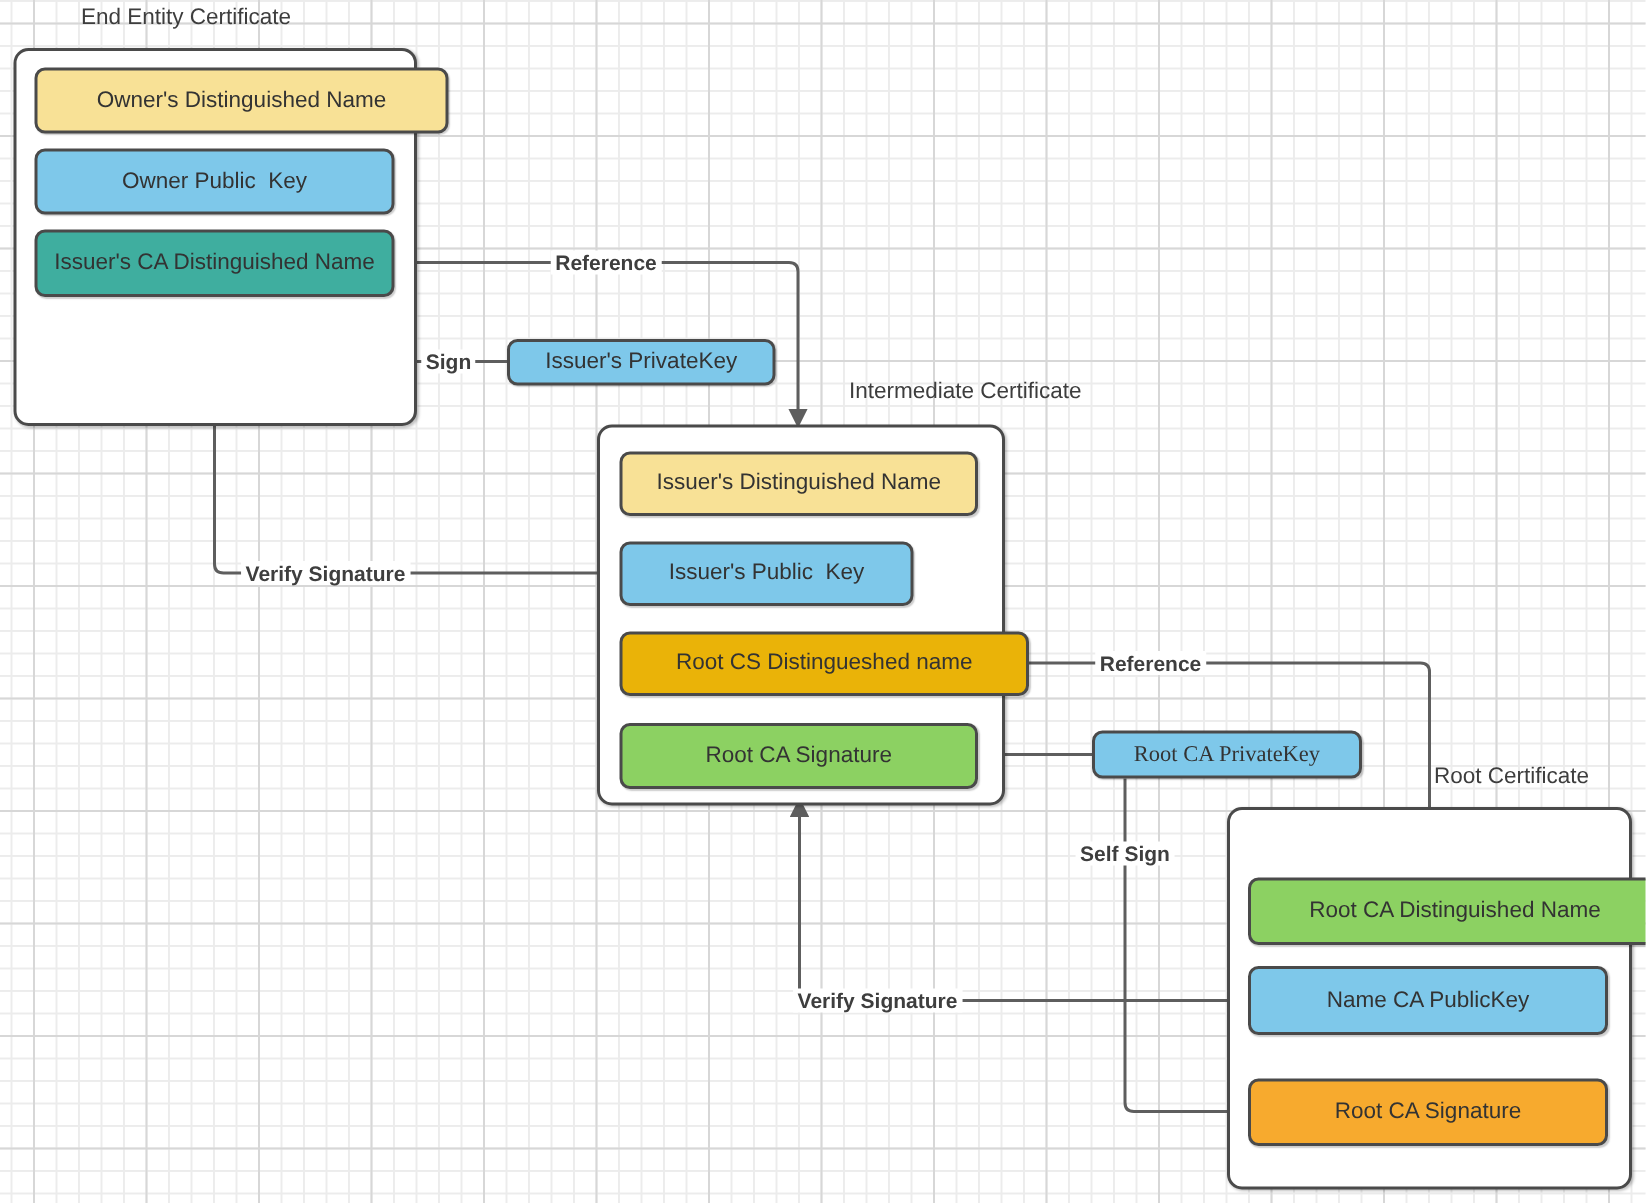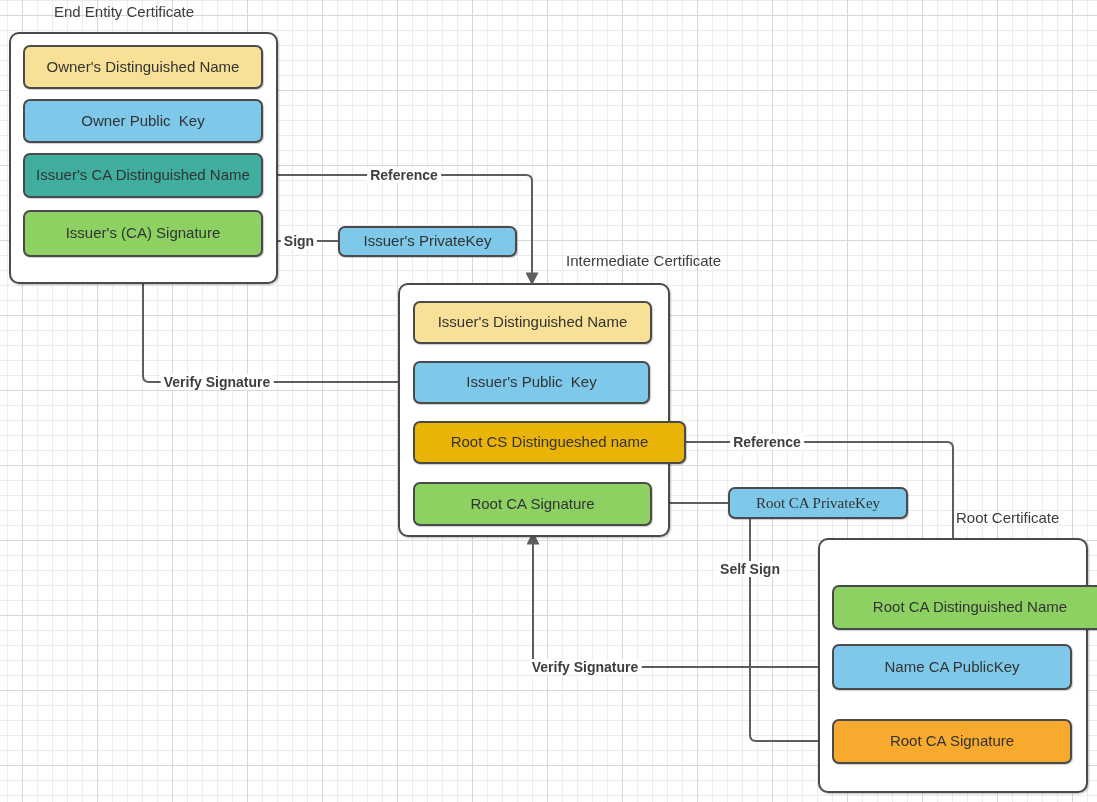--- a/index.html
+++ b/index.html
@@ -73,30 +73,29 @@
     <path d="M338,241 H272" marker-end="url(#arrow)"></path>
     <path d="M413,382 H149 Q143,382 143,376 V268" marker-end="url(#arrow)"></path>
     <path d="M652,442 H947 Q953,442 953,448 V577" marker-end="url(#arrow)"></path>
     <path d="M728,503 H662" marker-end="url(#arrow)"></path>
     <path d="M750,519 V735 Q750,741 756,741 H824" marker-end="url(#arrow)"></path>
     <path d="M832,667 H539 Q533,667 533,661 V542" marker-end="url(#arrow)"></path>
   </svg>
 
   <div class="cert-title" style="left:54px;top:3px">End Entity Certificate</div>
   <div class="cert" style="left:9px;top:32px;width:269px;height:252px">
-    <div class="field" style="left: 12px; top: 11px; width: 240px; height: 44px; background: rgb(248, 225, 150);">Owner's Distinguished Name</div>
+    <div class="field" style="left: 12px; top: 11px; width: 276px; height: 44px; background: rgb(248, 225, 150);">Owner's Distinguished Name</div>
     <div class="field" style="left: 12px; top: 65px; width: 240px; height: 44px; background: rgb(126, 200, 234);">Owner Public  Key</div>
     <div class="field" style="left: 12px; top: 119px; width: 240px; height: 45px; background: rgb(63, 174, 159);">Issuer's CA Distinguished Name</div>
-    <div class="field" style="left: 12px; top: 176px; width: 240px; height: 47px; background: rgb(140, 209, 98);">Issuer's (CA) Signature</div>
   </div>
 
   <div class="cert-title" style="left:566px;top:252px">Intermediate Certificate</div>
   <div class="cert" style="left:398px;top:283px;width:272px;height:254px">
     <div class="field" style="left: 13px; top: 16px; width: 239px; height: 43px; background: rgb(248, 225, 150);">Issuer's Distinguished Name</div>
-    <div class="field" style="left: 13px; top: 76px; width: 237px; height: 43px; background: rgb(126, 200, 234);">Issuer's Public  Key</div>
+    <div class="field" style="left: 13px; top: 76px; width: 196px; height: 43px; background: rgb(126, 200, 234);">Issuer's Public  Key</div>
     <div class="field" style="left: 13px; top: 136px; width: 273px; height: 43px; background: #eab308;">Root CS Distingueshed name</div>
     <div class="field" style="left: 13px; top: 197px; width: 239px; height: 44px; background: rgb(140, 209, 98);">Root CA Signature</div>
   </div>
 
   <div class="cert-title" style="left:956px;top:509px">Root Certificate</div>
   <div class="cert" style="left:818px;top:538px;width:270px;height:255px">
     <div class="field" style="left: 12px; top: 45px; width: 276px; height: 45px; background: rgb(140, 209, 98);">Root CA Distinguished Name</div>
     <div class="field" style="left: 12px; top: 104px; width: 240px; height: 46px; background: rgb(126, 200, 234);">Name CA PublicKey</div>
     <div class="field" style="left: 12px; top: 179px; width: 240px; height: 45px; background: rgb(247, 170, 46);">Root CA Signature</div>
   </div>

